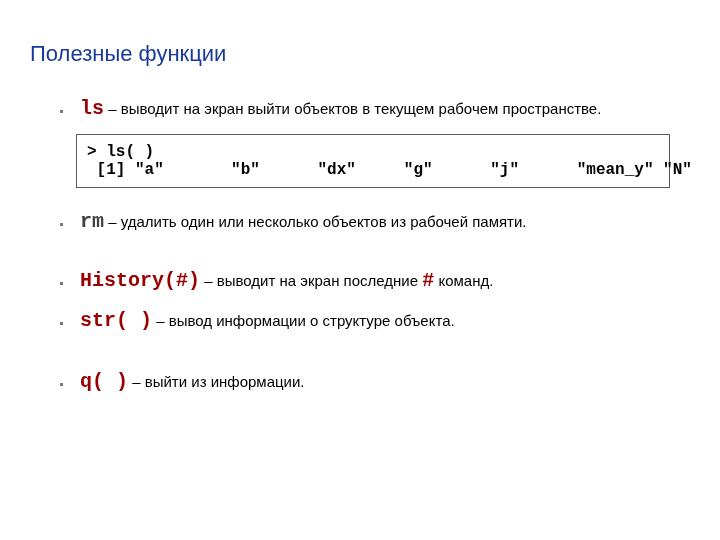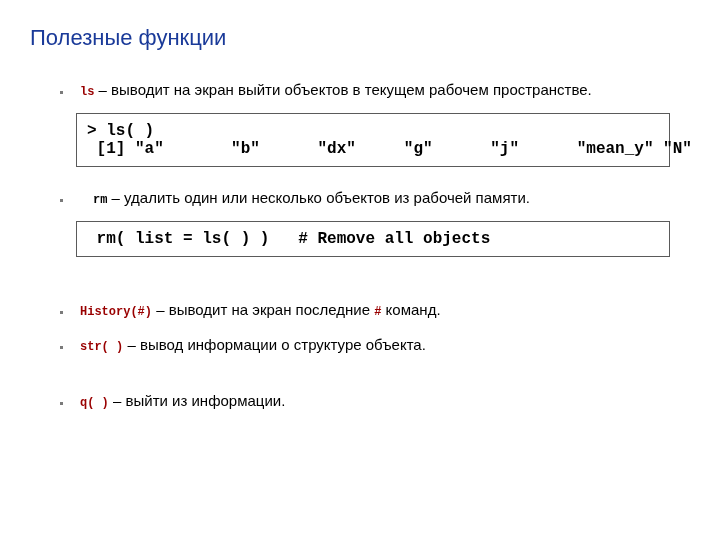--- a/index.html
+++ b/index.html
@@ -6,21 +6,21 @@
     margin: 0;
     padding: 0;
     width: 720px;
     height: 540px;
     background: #ffffff;
     font-family: Arial, Helvetica, sans-serif;
     overflow: hidden;
     box-sizing: border-box;
   }
   .slide {
-    padding: 25px 30px 20px 30px;
+    padding: 41px 30px 20px 30px;
   }
   .title {
     color: #1a3a99;
     font-size: 22px;
     font-weight: normal;
     margin: 0 0 30px 0;
   }
   ul.outer {
     list-style: square;
     margin: 0;
@@ -32,21 +32,21 @@
     margin-bottom: 14px;
     padding-left: 8px;
   }
   .line {
     color: #000;
     font-size: 15px;
   }
   .cmd {
     font-family: "Courier New", Courier, monospace;
     font-weight: bold;
-    font-size: 12px;
+    font-size: 20px;
   }
   .txt {
     font-family: Arial, Helvetica, sans-serif;
     font-weight: normal;
     font-size: 15px;
   }
   .codebox {
     border: 1px solid #5a5a5a;
     padding: 8px 10px 8px 10px;
     margin: 10px 20px 22px 46px;
@@ -70,26 +70,25 @@
       </span>
     </li>
   </ul>
 
   <div class="codebox"><span>&gt; ls( )</span>
 <span> [1] "a"       "b"      "dx"     "g"      "j"      "mean_y" "N"</span></div>
 
   <ul class="outer">
     <li>
       <span class="line">
-        <span class="cmd" style="color:#000000;margin-left:13px;">rm</span><span class="txt"> – </span><span class="txt">удалить один или несколько объектов из рабочей памяти.</span>
+        <span class="cmd" style="color:#404040;">rm</span><span class="txt"> – </span><span class="txt">удалить один или несколько объектов из рабочей памяти.</span>
       </span>
     </li>
   </ul>
 
-  <div class="codebox"><span> rm( list = ls( ) )   # Remove all objects</span></div>
 
   <div class="gap-big"></div>
 
   <ul class="outer">
     <li style="margin-bottom:17px;">
       <span class="line">
         <span class="cmd" style="color:#990000;">History(#)</span><span class="txt">  –  </span><span class="txt">выводит на экран последние </span><span class="cmd" style="color:#990000;">#</span><span class="txt"> команд.</span>
       </span>
     </li>
     <li style="margin-bottom:38px;">

